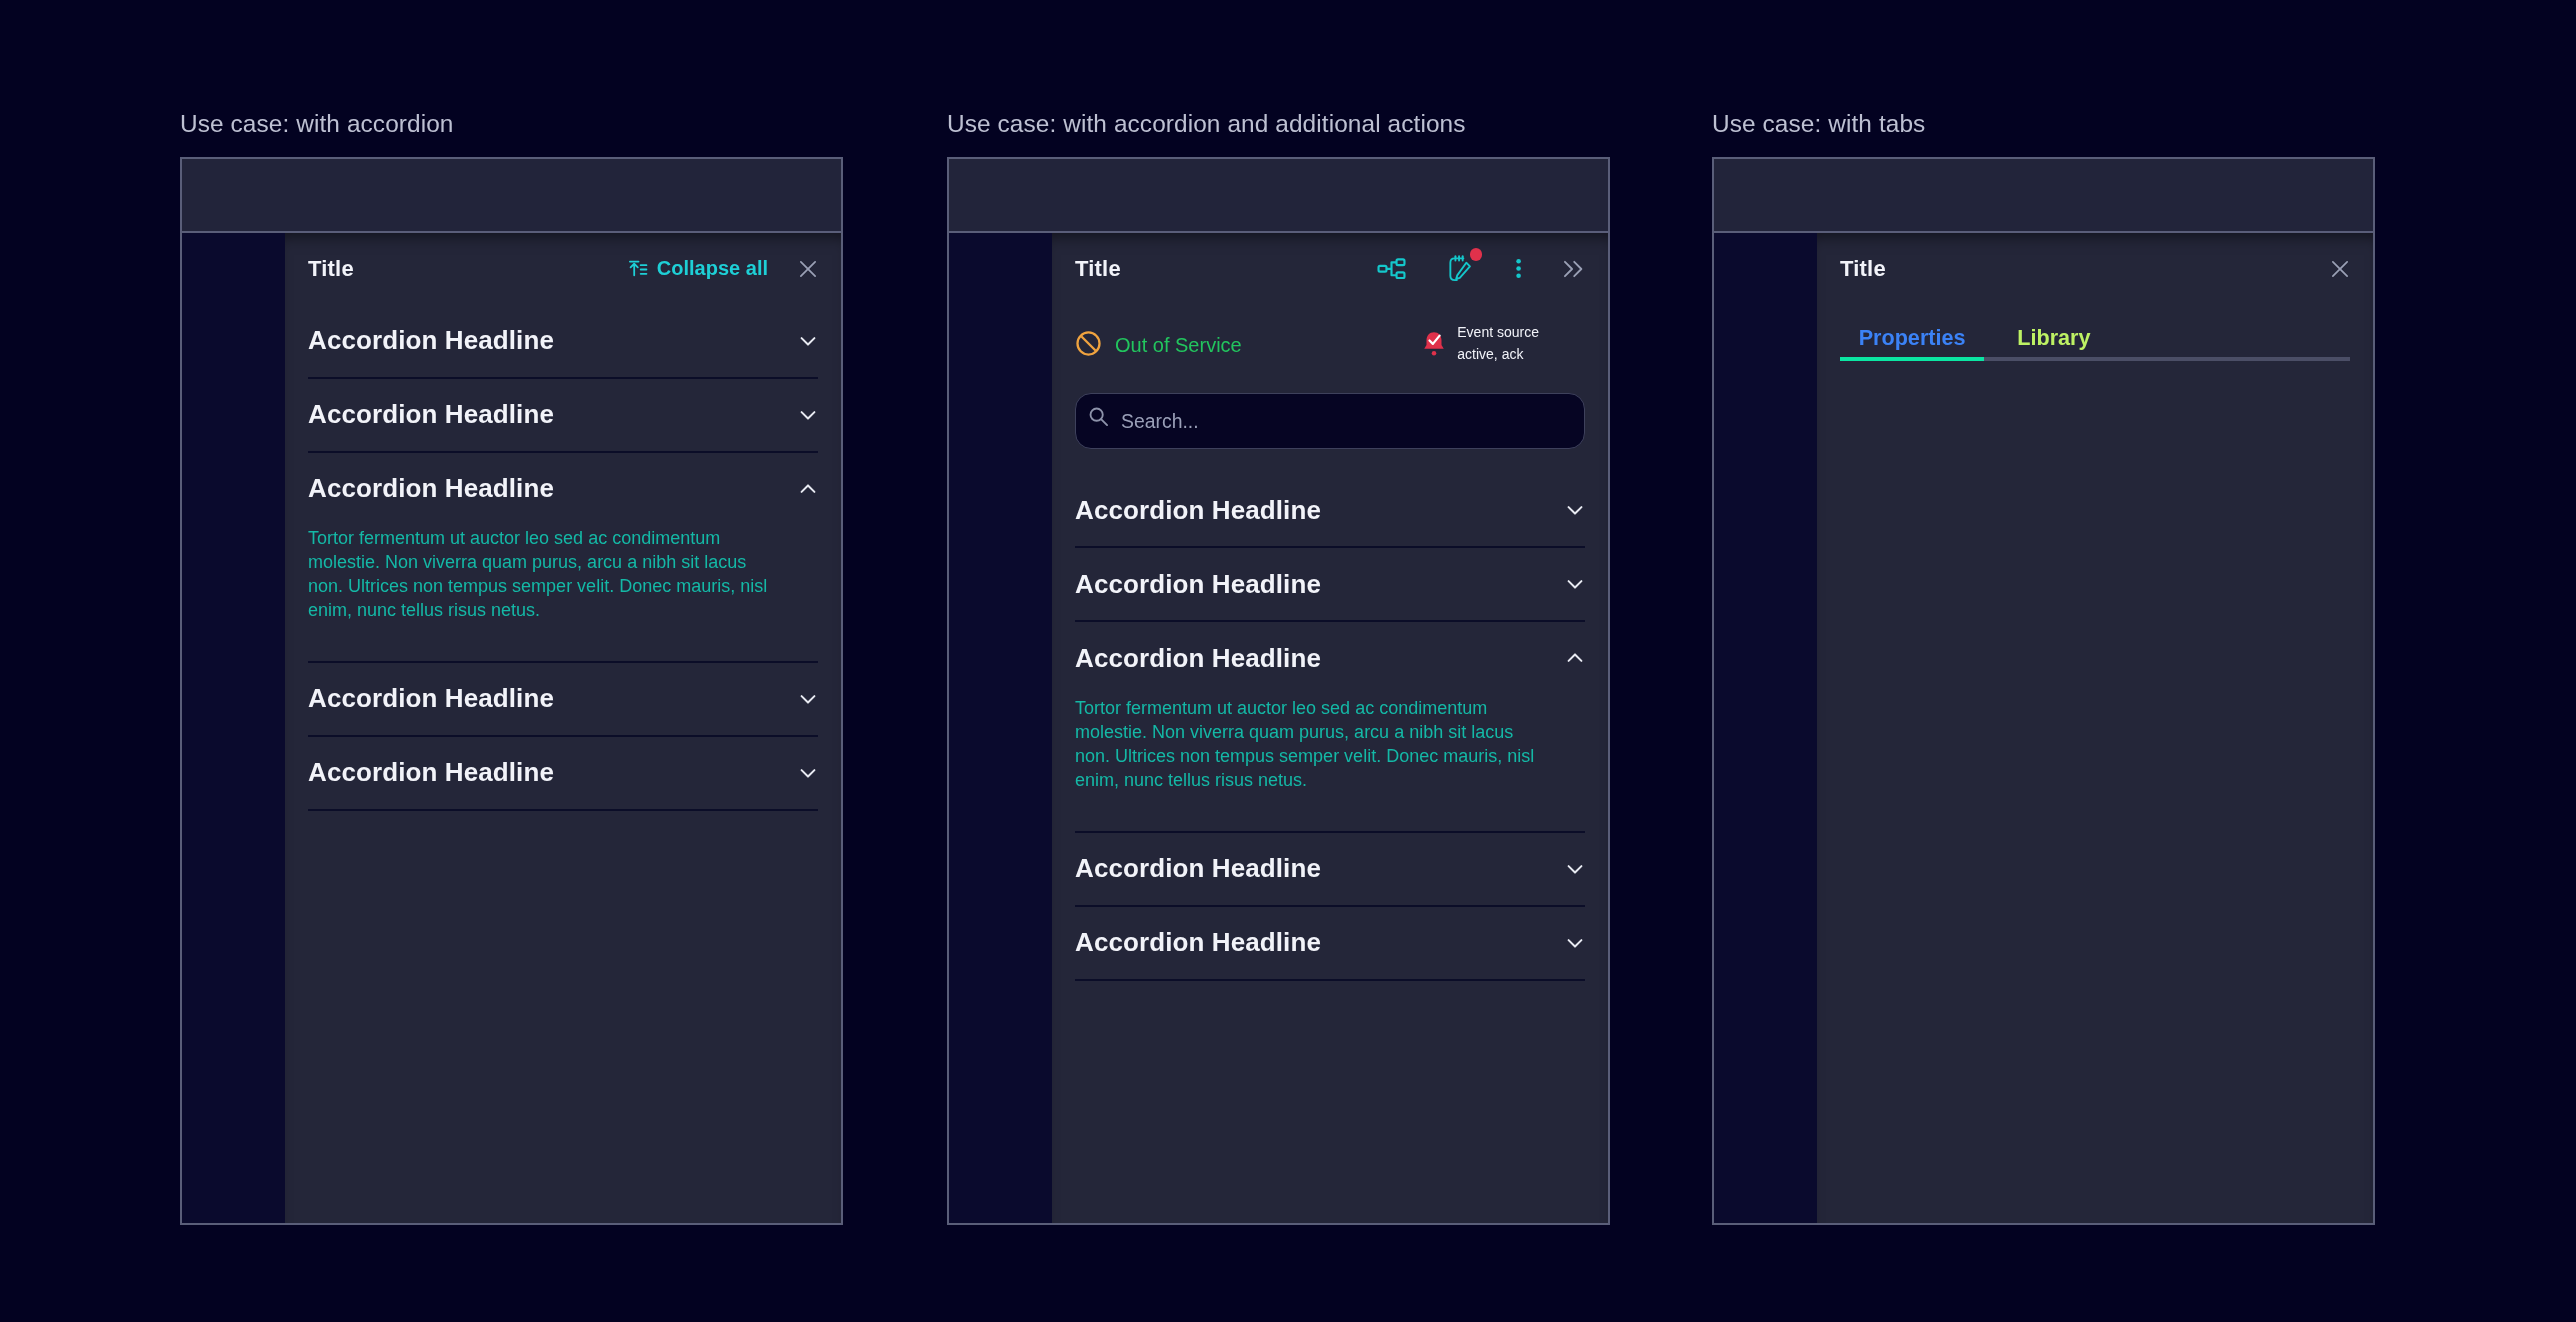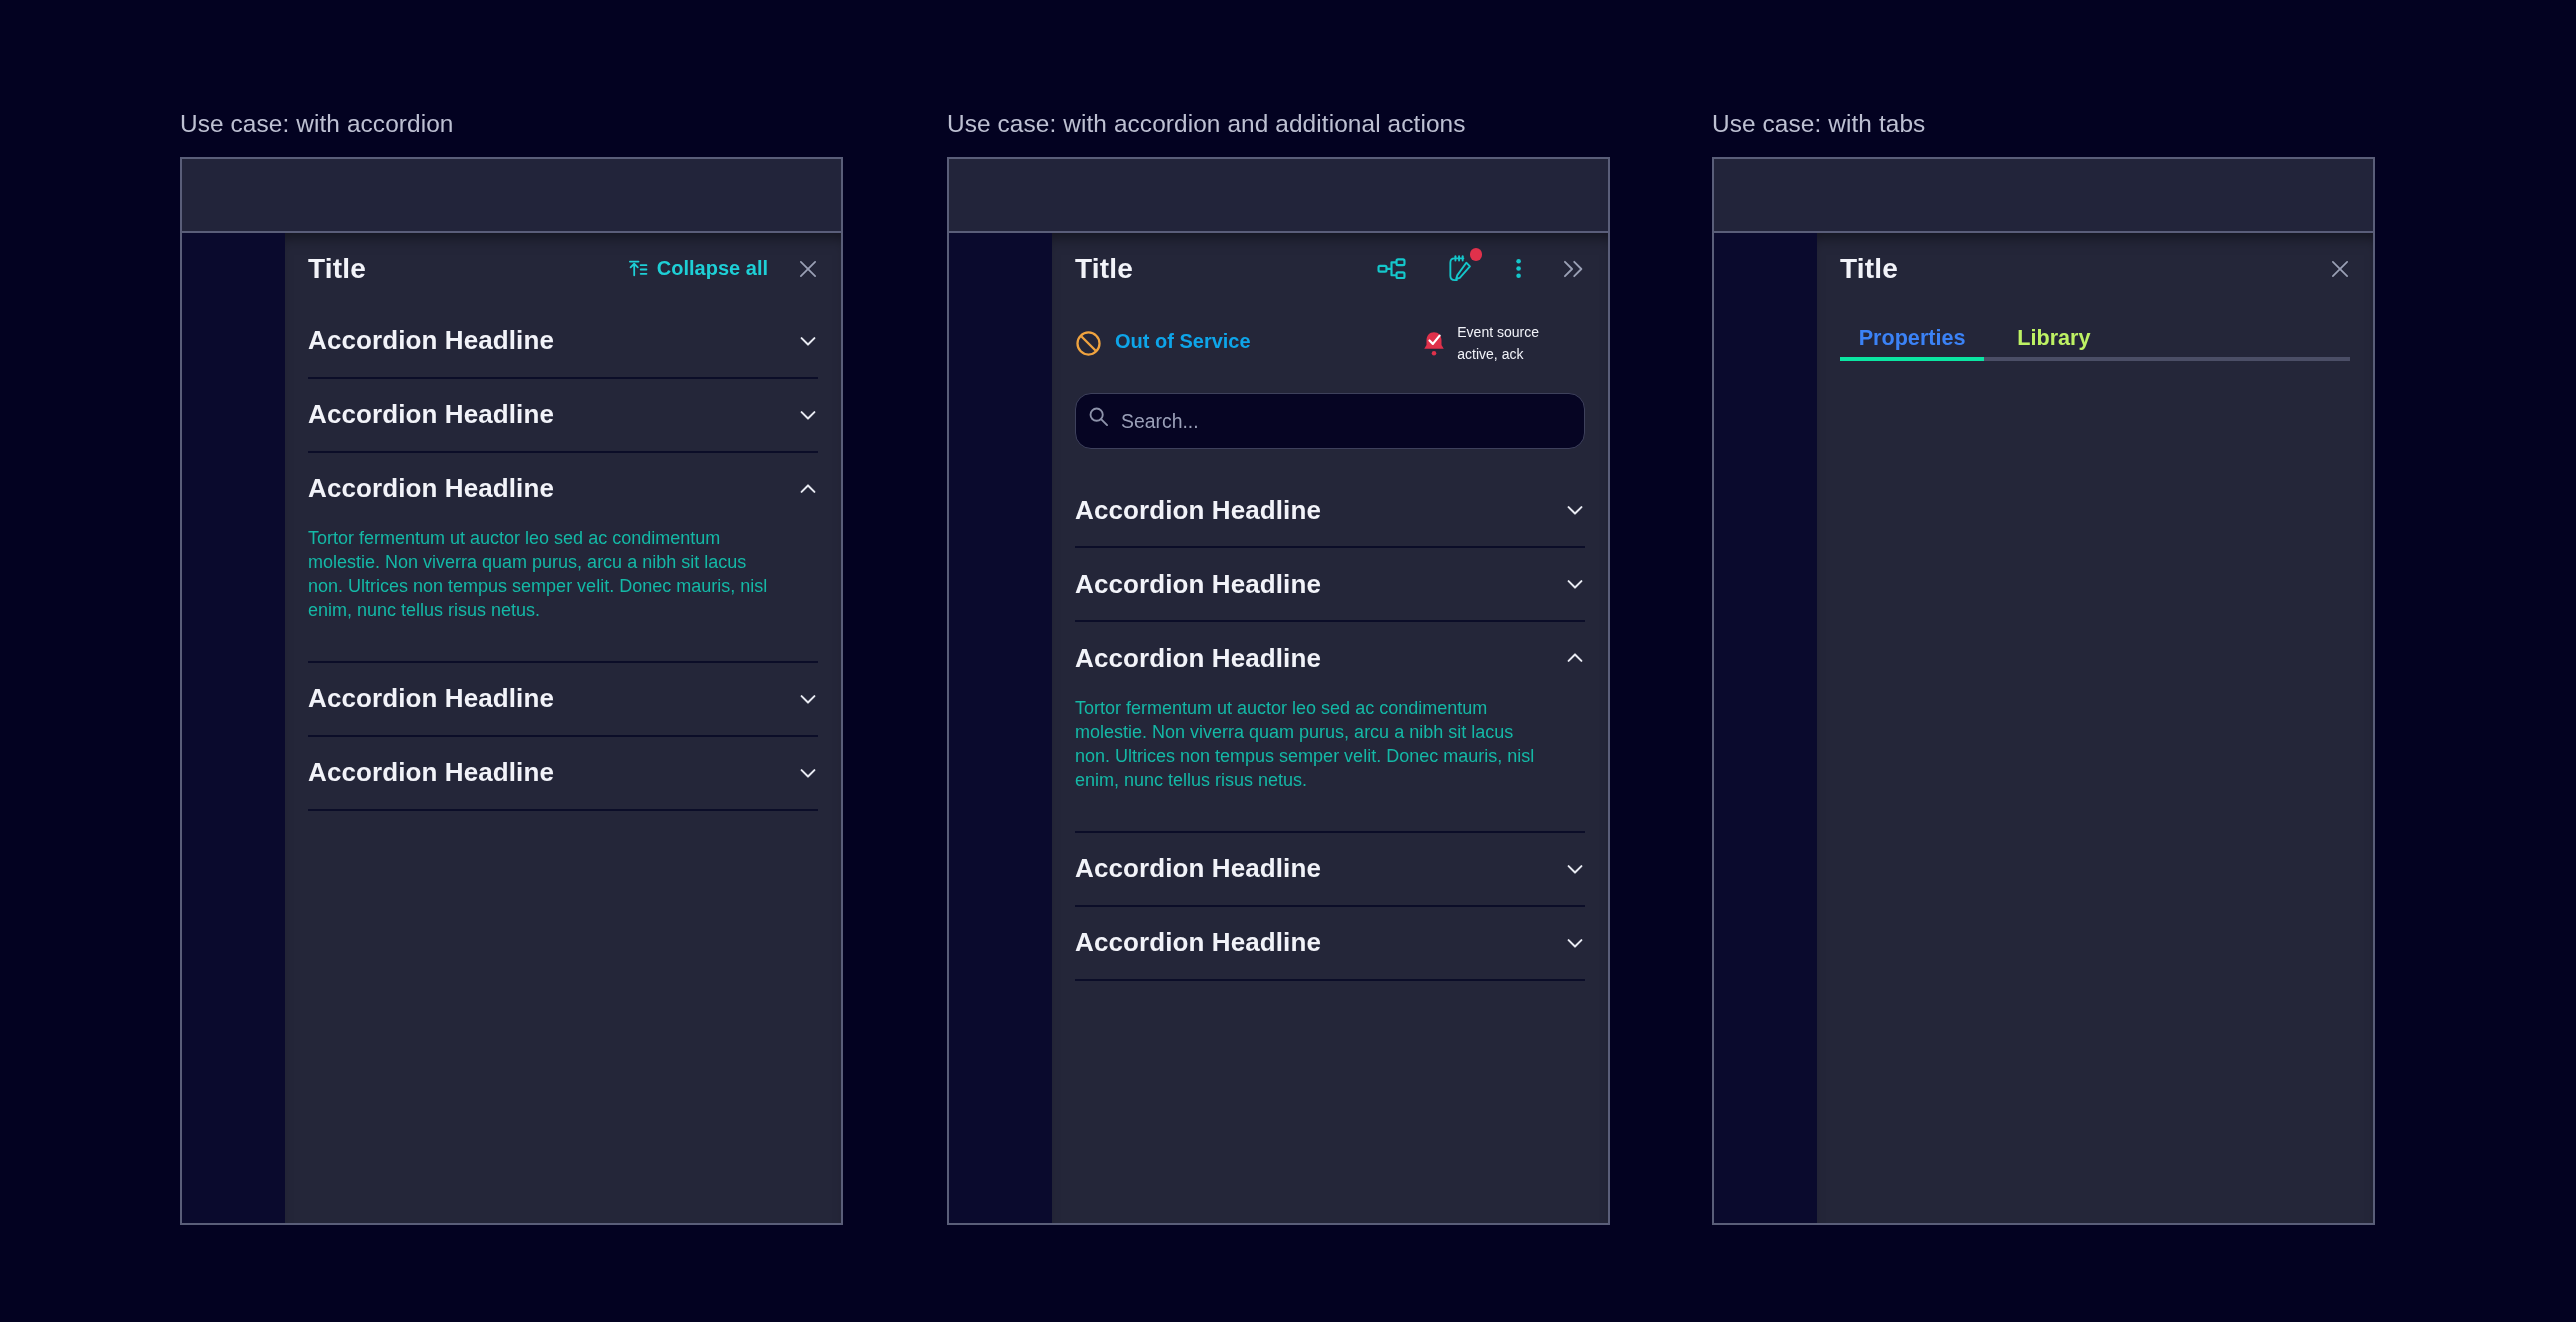--- a/index.html
+++ b/index.html
@@ -29,42 +29,42 @@
   .panel{
     flex:1;background:#242639;min-width:0;
     box-shadow:inset 0 13px 16px -10px rgba(0,0,0,.55);
     padding:0 23px;box-sizing:border-box;
     display:flex;flex-direction:column;
   }
   .panel-header{
     height:72px;flex:0 0 72px;display:flex;align-items:center;
   }
   .panel-title{
-    font-size:28px;font-weight:600;color:#f2f3f9;letter-spacing:0.2px;
+    font-size:22px;font-weight:600;color:#f2f3f9;letter-spacing:0.2px;
   }
   .header-right{margin-left:auto;display:flex;}
   .collapse-all{
     display:flex;align-items:center;gap:8.6px;cursor:pointer;
     color:#1ecfd6;font-size:20px;font-weight:600;
   }
   .close-btn{margin-left:30px;display:flex;align-items:center;cursor:pointer;}
   .icon{display:block;}
   .actions{display:flex;align-items:center;gap:40px;margin-left:auto;}
   .action-btn{position:relative;display:flex;align-items:center;cursor:pointer;}
   .badge-dot{
     position:absolute;top:-5.7px;right:-7.2px;width:12.2px;height:12.2px;
     border-radius:50%;background:#e0314b;
   }
   
   .status-row{
     margin-top:1.4px;height:76px;display:flex;align-items:center;
     justify-content:space-between;
   }
-  .status-left{display:flex;align-items:flex-start;gap:13px;
-    font-size:20px;color:#0ea5e9;font-weight:bold;}
+  .status-left{display:flex;align-items:flex-end;gap:13px;
+    font-size:20px;color:#22c55e;}
   .status-right{display:flex;align-items:center;gap:10px;margin-right:46px;}
   .status-right-text{font-size:14px;line-height:21.6px;color:#f2f3f9;}
   
   .search-wrap{position:relative;margin-top:11.5px;height:46px;flex:0 0 46px;}
   .search-wrap svg{position:absolute;left:13px;top:12.2px;}
   .search-input{
     width:100%;height:56px;box-sizing:border-box;
     background:#060523;border:1.4px solid #3e415c;border-radius:16px;
     color:#d5d8e7;font-size:19.4px;padding:0 12px 0 45px;outline:none;
     font-family:"Liberation Sans", sans-serif;

